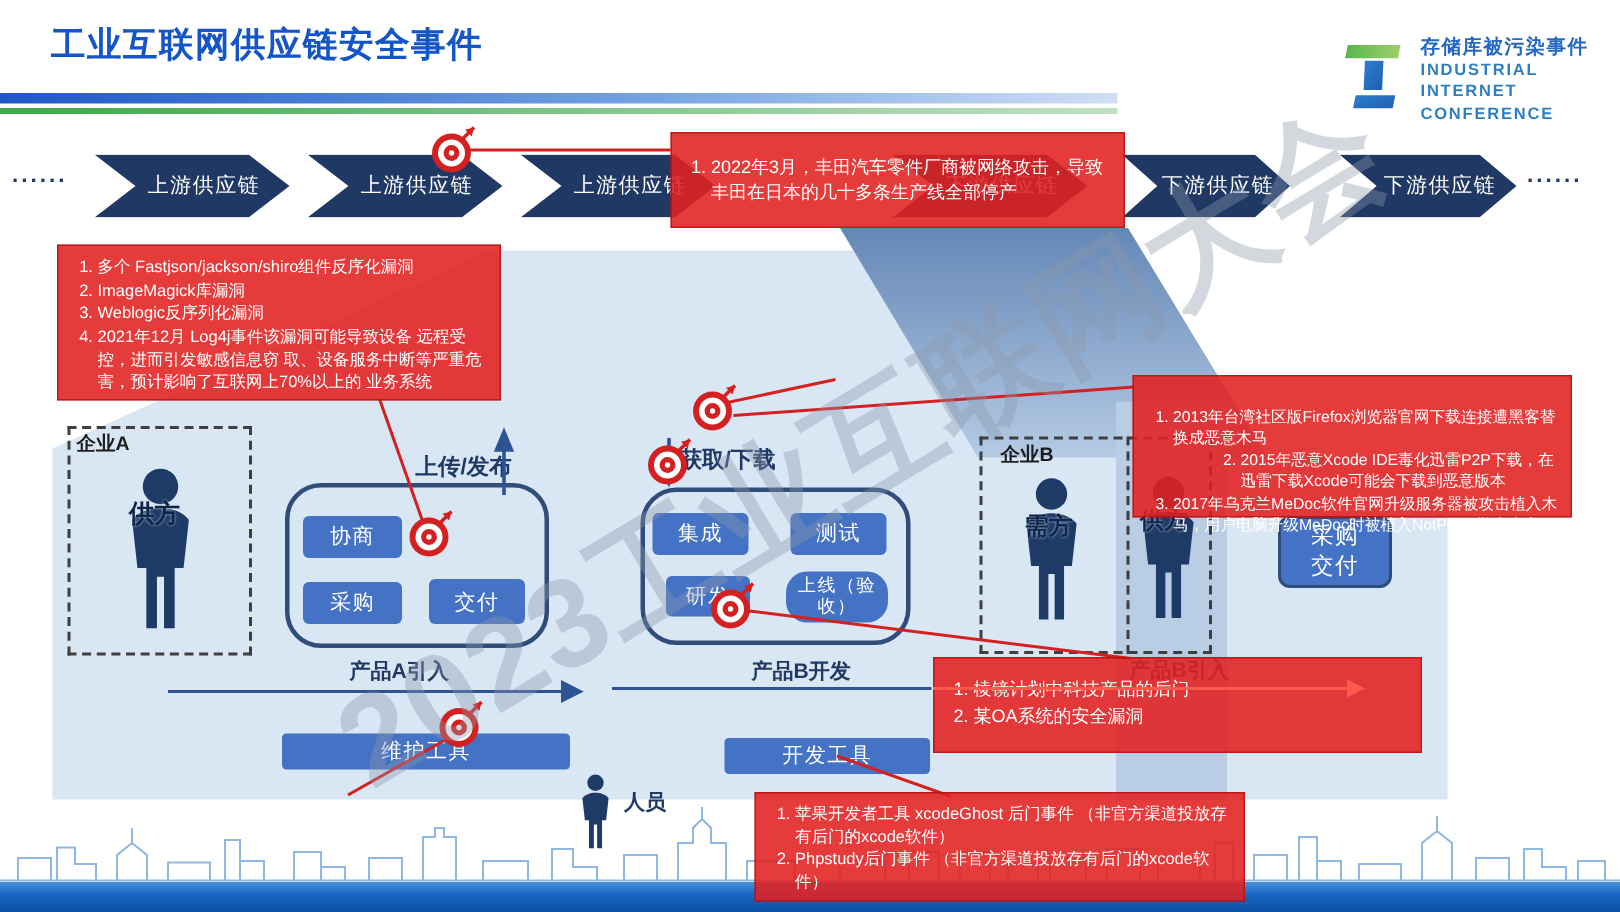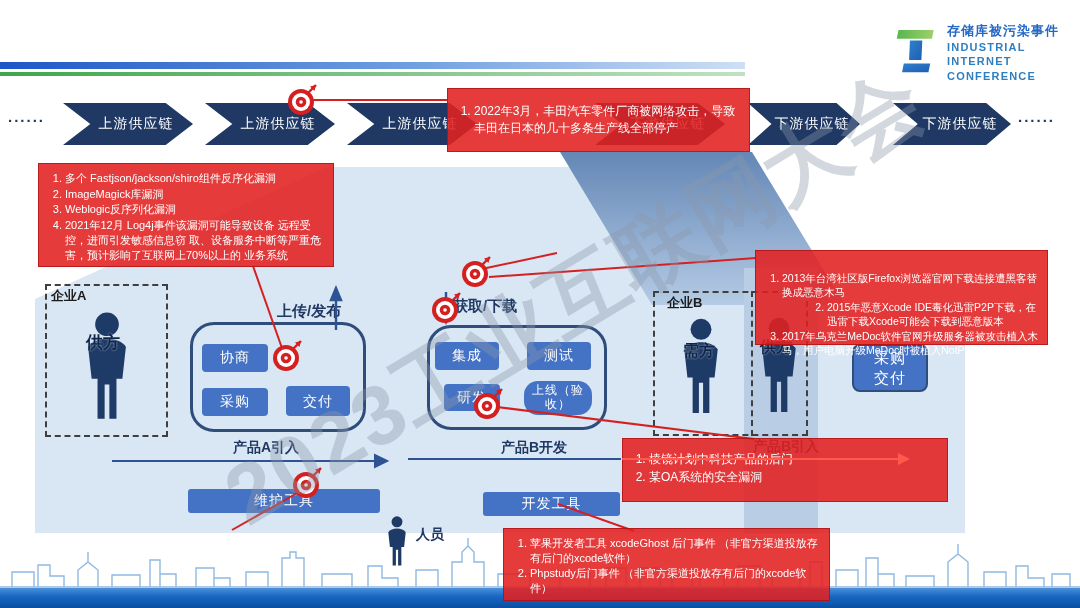--- a/index.html
+++ b/index.html
@@ -91,20 +91,21 @@
                M452,587 V562 H462 V552 L468,546 L474,552 V562 H484 V587 M468,546 V538
                M498,587 V574 H530 V587 M560,587 V574 H590 V587 M606,587 V568 H626 V587
                M640,587 V568 H660 V587 M672,587 V576 H692 V587 M700,587 V572 H724 V587 M738,587 V566 H760 V587
                M772,587 V575 H800 V587 M810,587 V562 H822 V587
                M836,587 V570 H858 V587 M866,587 V558 H878 V587 M878,574 H894 V587
                M906,587 V576 H934 V587 M948,587 V562 L958,554 L968,562 V587 M958,554 V544
                M984,587 V572 H1006 V587 M1016,587 V566 H1028 V578 H1044 V587 M1052,587 V574 H1070 V587"></path>
     </g>
   </svg>
 
+  <div class="abs title">工业互联网供应链安全事件</div>
   <div class="abs rule-blue"></div>
   <div class="abs rule-green"></div>
 
   <div class="abs logo">
     <svg width="44" height="52" viewBox="0 0 50 58">
       <defs>
         <linearGradient id="lgG" x1="0" y1="0" x2="1" y2="0">
           <stop offset="0" stop-color="#57b64e"></stop>
             <stop offset="1" stop-color="#9ed06a"></stop>
         </linearGradient>

